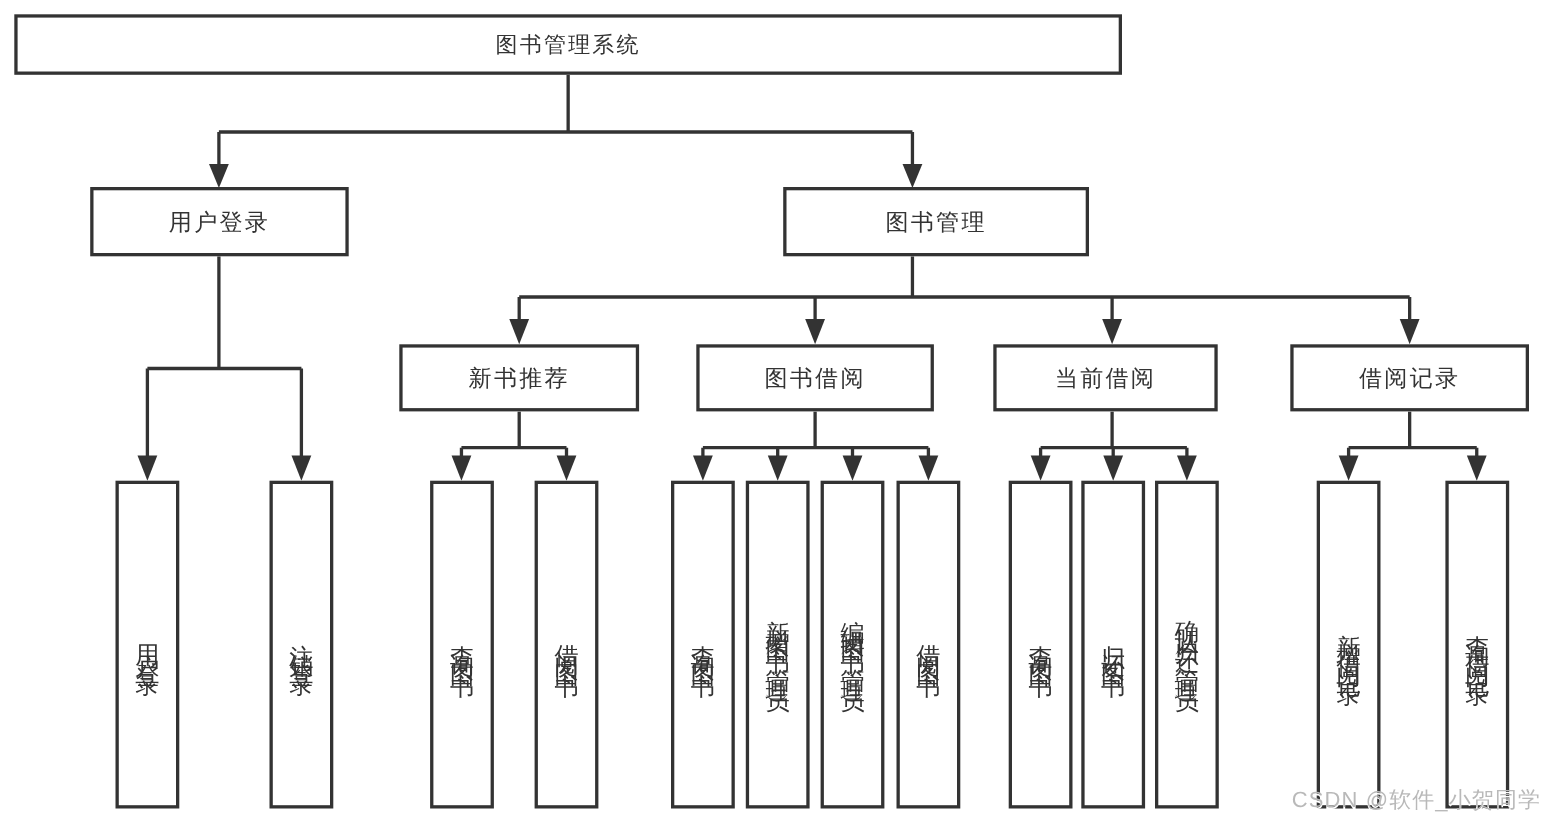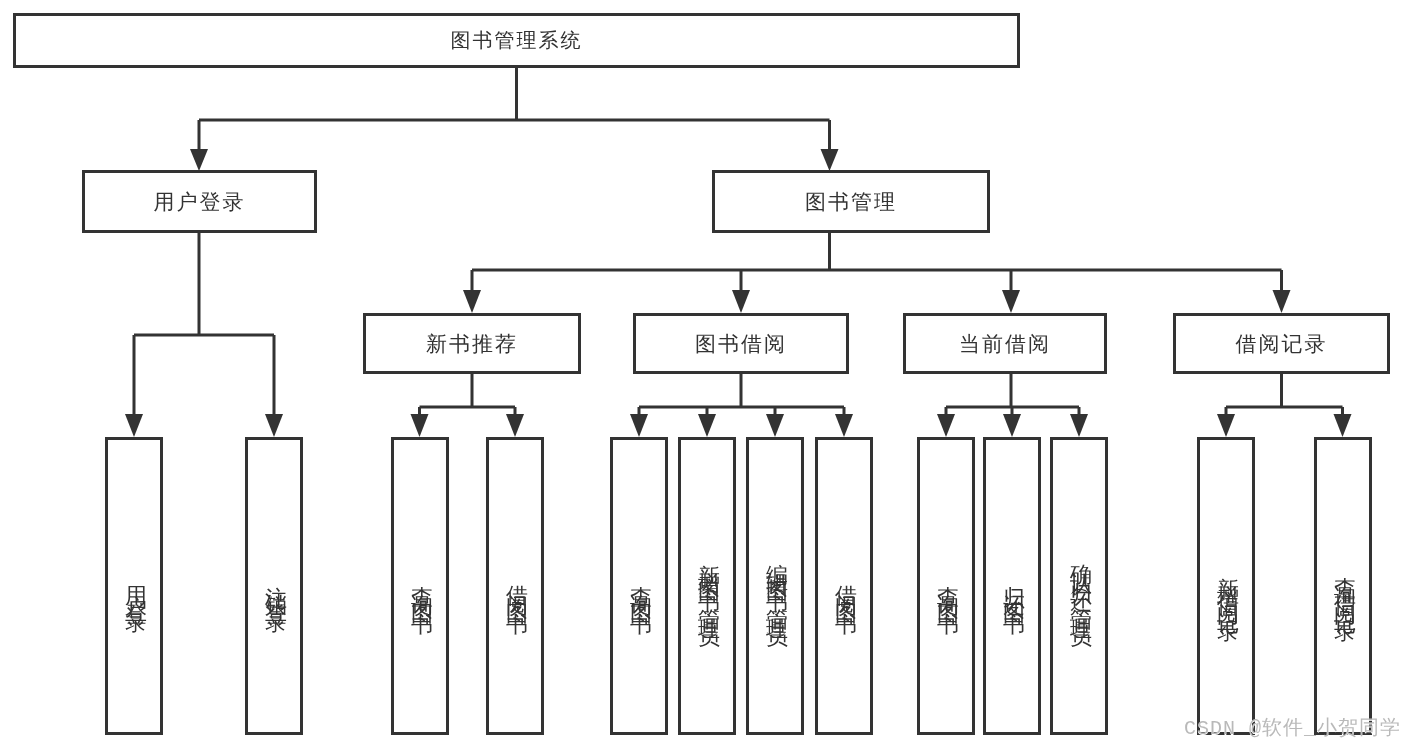--- a/index.html
+++ b/index.html
@@ -1,20 +1,20 @@
 <!DOCTYPE html>
 <html><head>
 <meta charset="utf-8">
 <style>
   html,body{margin:0;padding:0;background:#ffffff;}
   .canvas{
     position:relative;
     width:1405px;height:747px;
     background:#ffffff;
-    font-family:Liberation Mono, monospace;
+    font-family:Liberation Sans, sans-serif;
     color:#333333;
     overflow:hidden;
   }
   .connectors{position:absolute;left:0;top:0;width:1405px;height:747px;}
   .box{
     position:absolute;
     box-sizing:border-box;
     border:3px solid #333333;
     background:#ffffff;
     display:flex;

